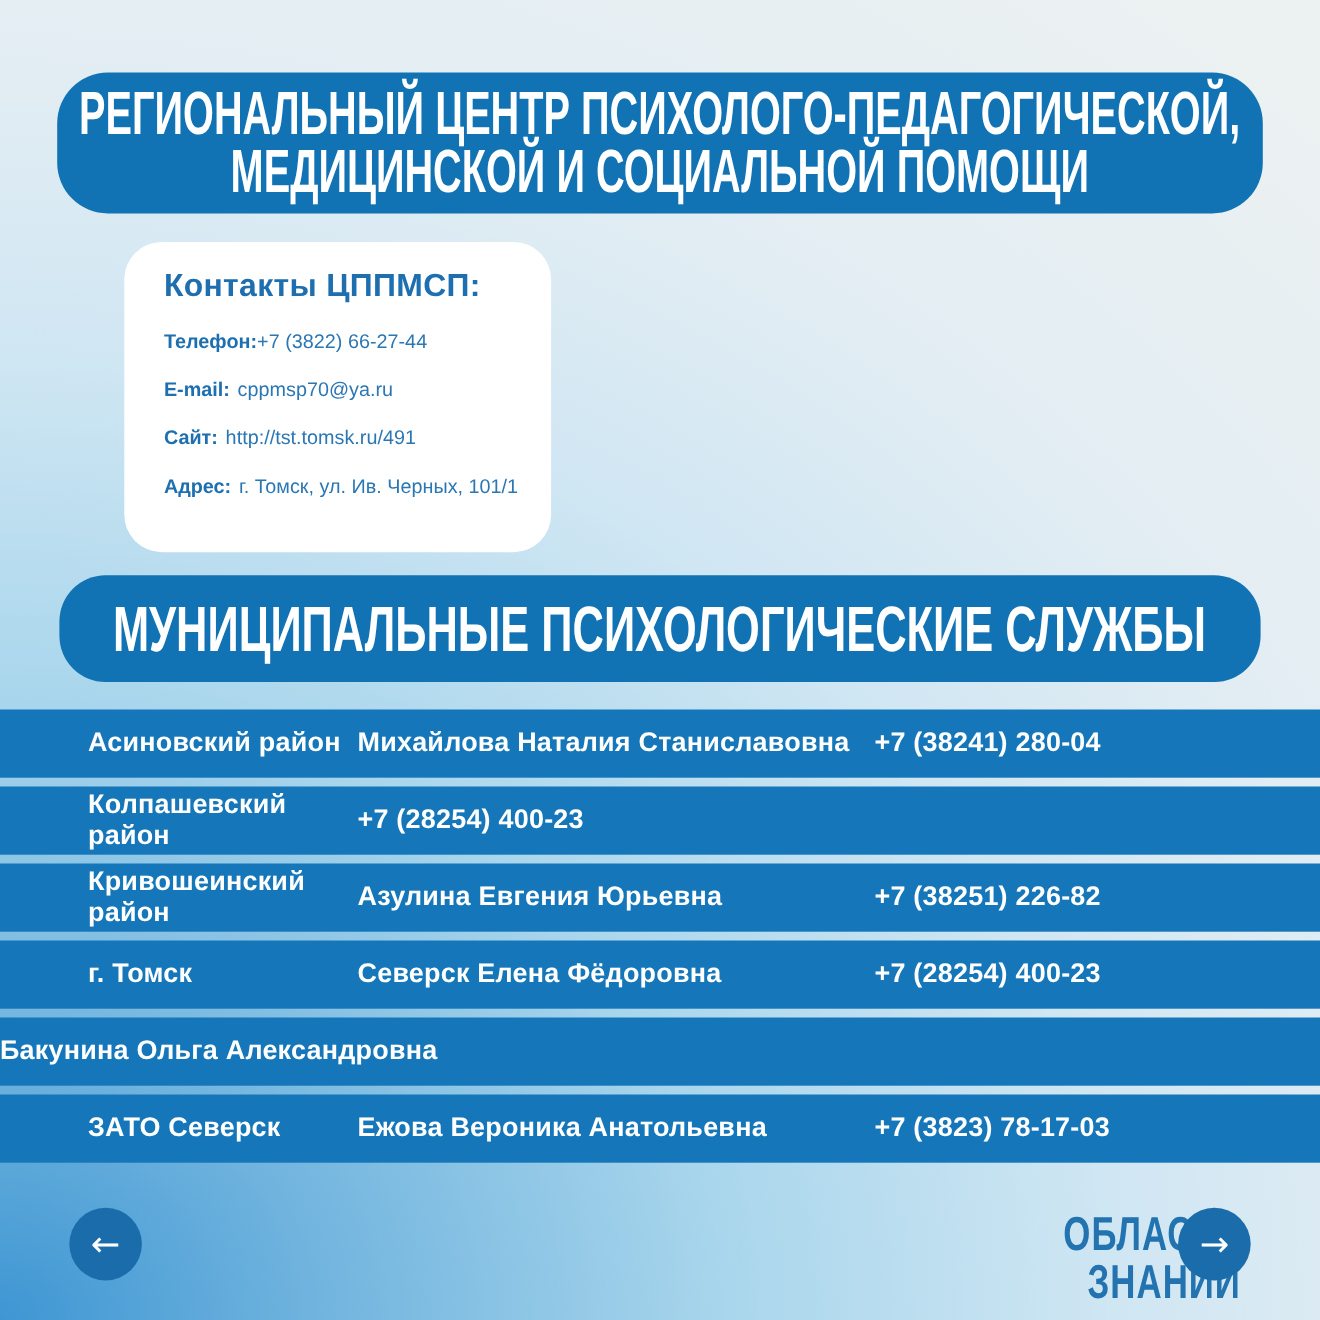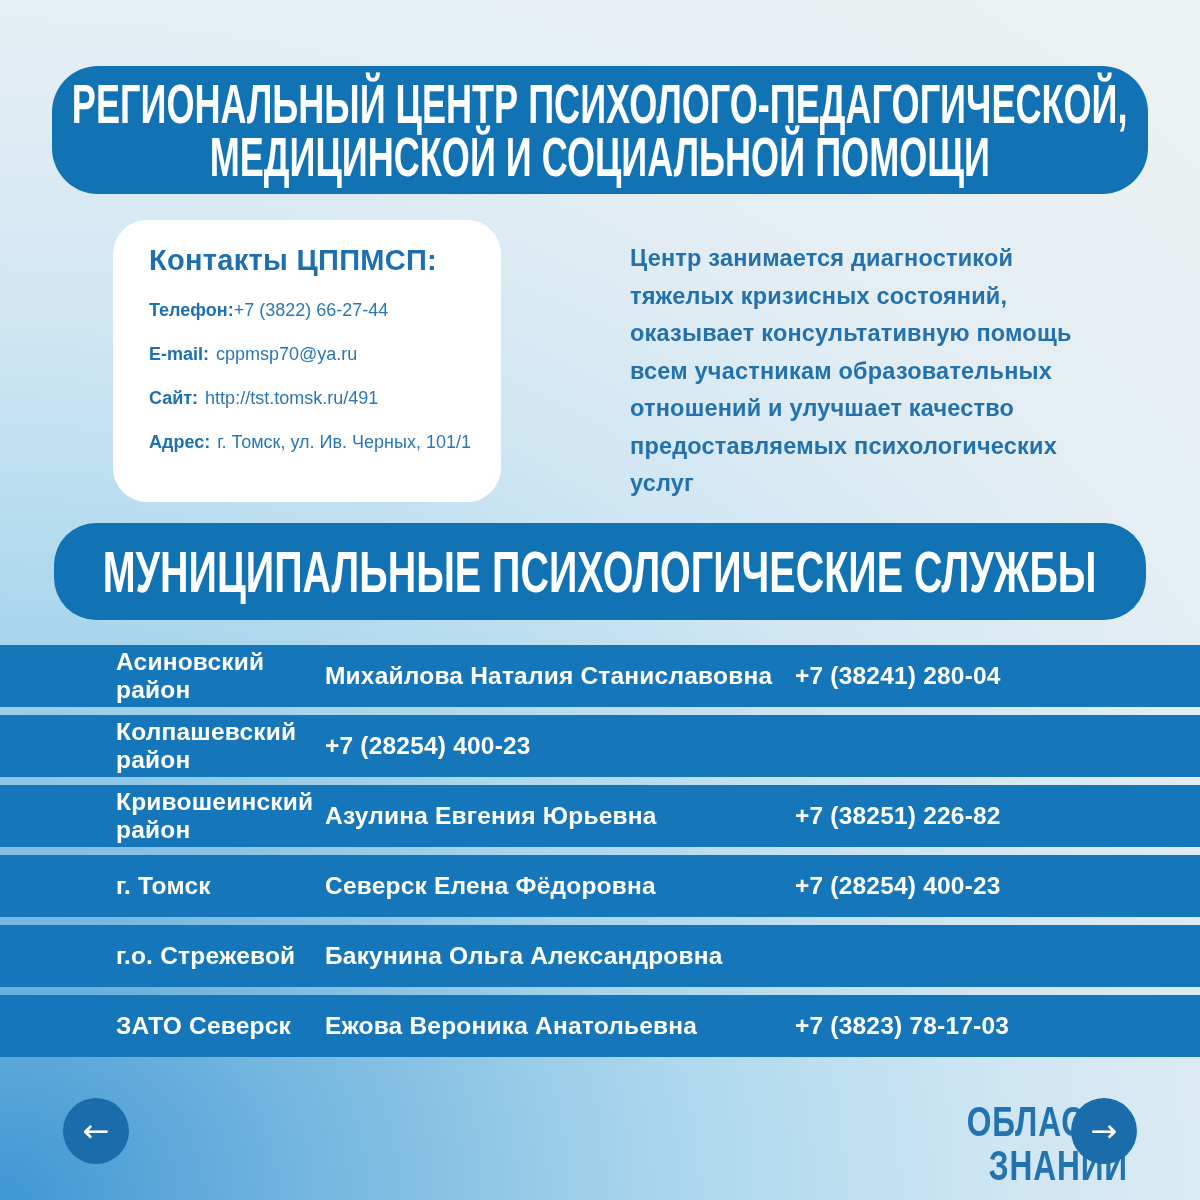--- a/index.html
+++ b/index.html
@@ -91,21 +91,21 @@
     height: 62px;
     margin-bottom: 8px;
     background: #1577b9;
     display: flex;
     align-items: center;
     color: #ffffff;
     font-weight: 700;
     font-size: 24.5px;
     letter-spacing: 0.2px;
   }
-  .col-region { width: 325px; padding-left: 116px; }
+  .col-region { width: 325px; padding-left: 80px; }
   .col-name   { width: 470px; }
   .col-phone  { flex: 1; }
 
   
   .nav-btn {
     position: absolute;
     top: 1098px;
     width: 66px; height: 66px;
     border: none;
     border-radius: 50%;
@@ -158,21 +158,20 @@
       <span class="c-label">E-mail:</span><span class="c-value">cppmsp70@ya.ru</span>
     </div>
     <div class="contact-line">
       <span class="c-label">Сайт:</span><span class="c-value">http://tst.tomsk.ru/491</span>
     </div>
     <div class="contact-line">
       <span class="c-label">Адрес:</span><span class="c-value">г. Томск, ул. Ив. Черных, 101/1</span>
     </div>
   </div>
 
-  <div class="description">Центр занимается диагностикой тяжелых кризисных состояний, оказывает консультативную помощь всем участникам образовательных отношений и улучшает качество предоставляемых психологических услуг</div>
 
   <div class="banner banner-section">
     <span class="banner-line">МУНИЦИПАЛЬНЫЕ ПСИХОЛОГИЧЕСКИЕ СЛУЖБЫ</span>
   </div>
 
   <div class="services-table">
     <div class="t-row">
       <span class="col-region">Асиновский район</span>
       <span class="col-name">Михайлова Наталия Станиславовна</span>
       <span class="col-phone">+7 (38241) 280-04</span>
@@ -185,21 +184,20 @@
       <span class="col-region">Кривошеинский район</span>
       <span class="col-name">Азулина Евгения Юрьевна</span>
       <span class="col-phone">+7 (38251) 226-82</span>
     </div>
     <div class="t-row">
       <span class="col-region">г. Томск</span>
       <span class="col-name">Северск Елена Фёдоровна</span>
       <span class="col-phone">+7 (28254) 400-23</span>
     </div>
     <div class="t-row">
-      <span class="col-region">г.о. Стрежевой</span>
       <span class="col-name">Бакунина Ольга Александровна</span>
     </div>
     <div class="t-row">
       <span class="col-region">ЗАТО Северск</span>
       <span class="col-name">Ежова Вероника Анатольевна</span>
       <span class="col-phone">+7 (3823) 78-17-03</span>
     </div>
   </div>
 
   <button class="nav-btn prev">

